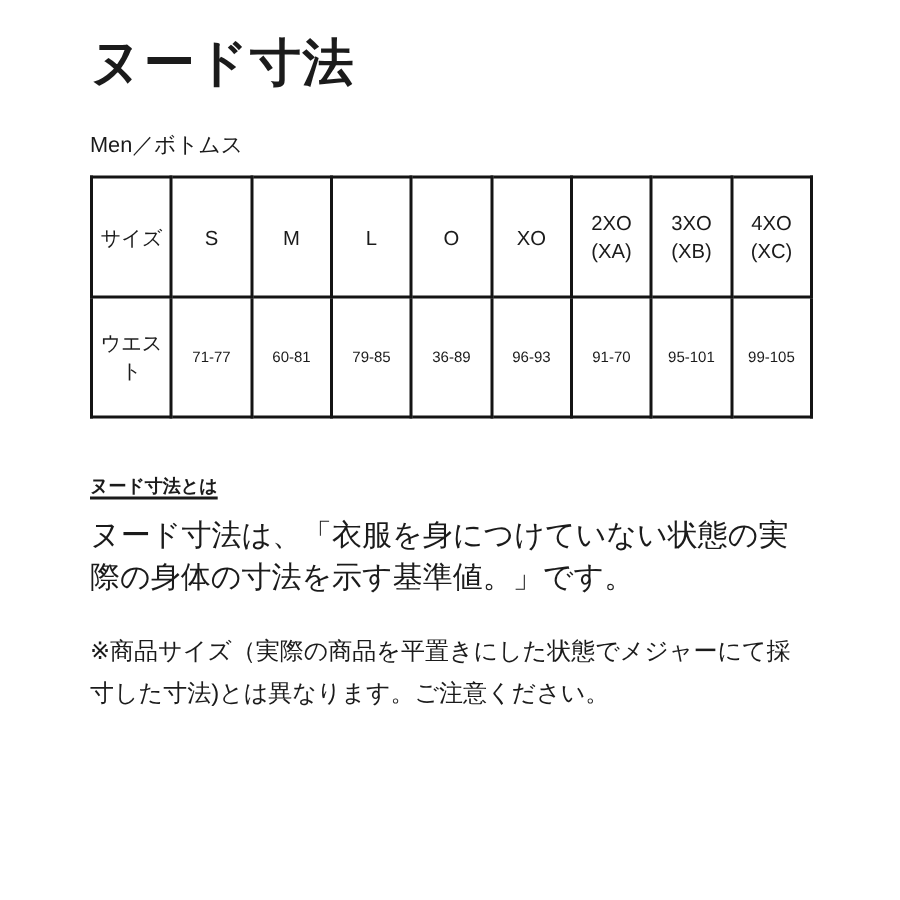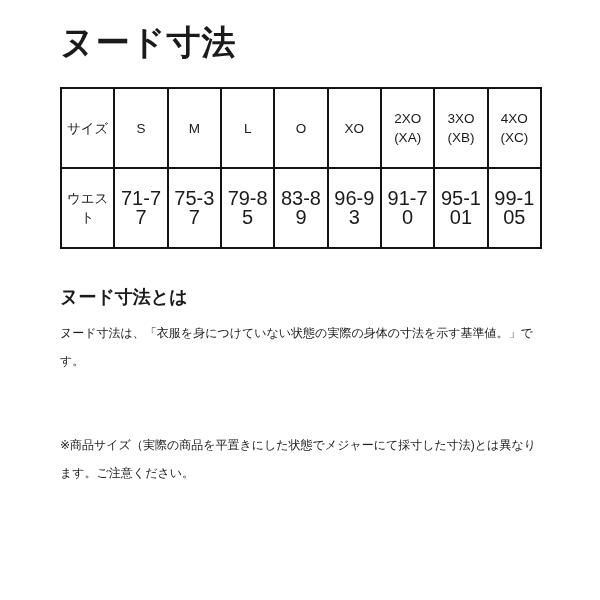--- a/index.html
+++ b/index.html
@@ -39,49 +39,51 @@
     border: 2px solid #141414;
     height: 80px;
     text-align: center;
     vertical-align: middle;
     font-weight: 400;
     font-size: 13.5px;
     line-height: 19px;
     padding: 2px;
     word-break: break-all;
   }
-  table.size-table td { font-size: 20px; }
+  table.size-table td { font-size: 10px; }
   .size-name, .size-code { display: block; }
   .section { margin-top: 36px; }
   .section-heading {
     display: inline-block;
-    font-size: 18px;
+    font-size: 12px;
     font-weight: 700;
+    text-decoration: underline;
     text-underline-offset: 3px;
     text-decoration-thickness: 1.5px;
   }
   .paragraph {
     margin-top: 10px;
-    font-size: 12px;
+    font-size: 20px;
     line-height: 28px;
   }
   .note {
-    margin-top: 56px;
-    font-size: 12px;
+    margin-top: 22px;
+    font-size: 16px;
     line-height: 28px;
   }
 </style>
 </head>
 <body>
 
 <div class="page">
 
   <h1 class="title">ヌード寸法</h1>
 
   <div class="meta">
+    <div class="meta-line">Men／ボトムス</div>
   </div>
 
   <table class="size-table">
     <tbody>
         <tr>
       <th>サイズ</th>
       <th>
             <span class="size-name">S</span>
             <span class="size-code"></span>
           </th>
@@ -110,23 +112,23 @@
             <span class="size-code">(XB)</span>
           </th>
       <th>
             <span class="size-name">4XO</span>
             <span class="size-code">(XC)</span>
           </th>
     </tr>
     <tr>
       <th>ウエスト</th>
       <td>71-77</td>
-      <td>75-37</td>
+      <td>60-81</td>
       <td>79-85</td>
-      <td>83-89</td>
+      <td>36-89</td>
       <td>96-93</td>
       <td>91-70</td>
       <td>95-101</td>
       <td>99-105</td>
     </tr>
   </tbody>
     </table>
 
   <div class="section">
     <span class="section-heading">ヌード寸法とは</span>

